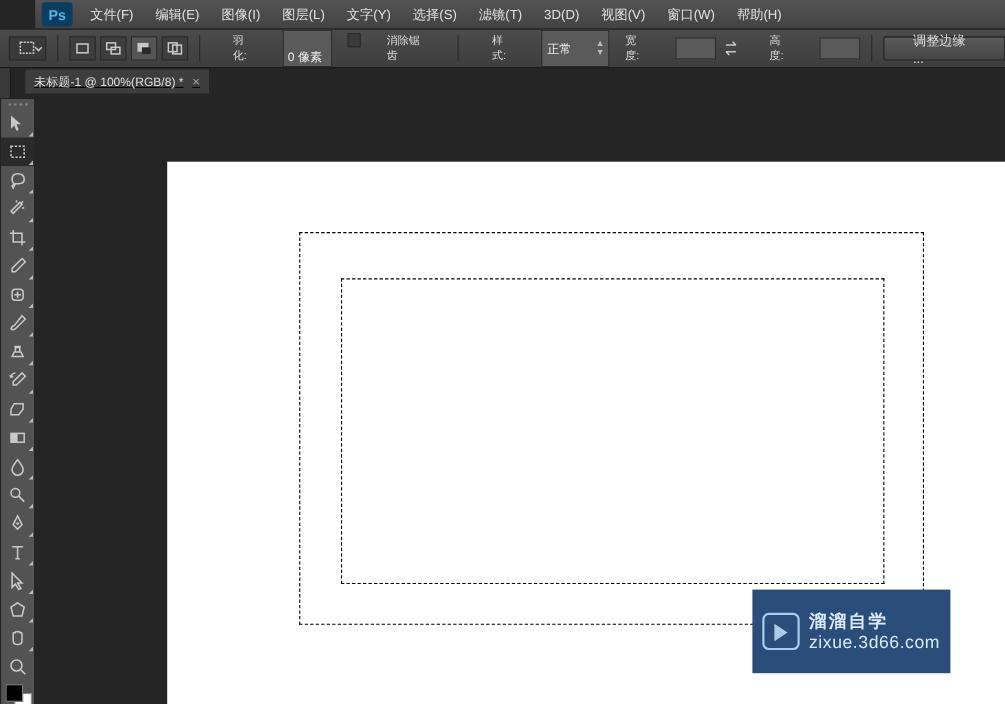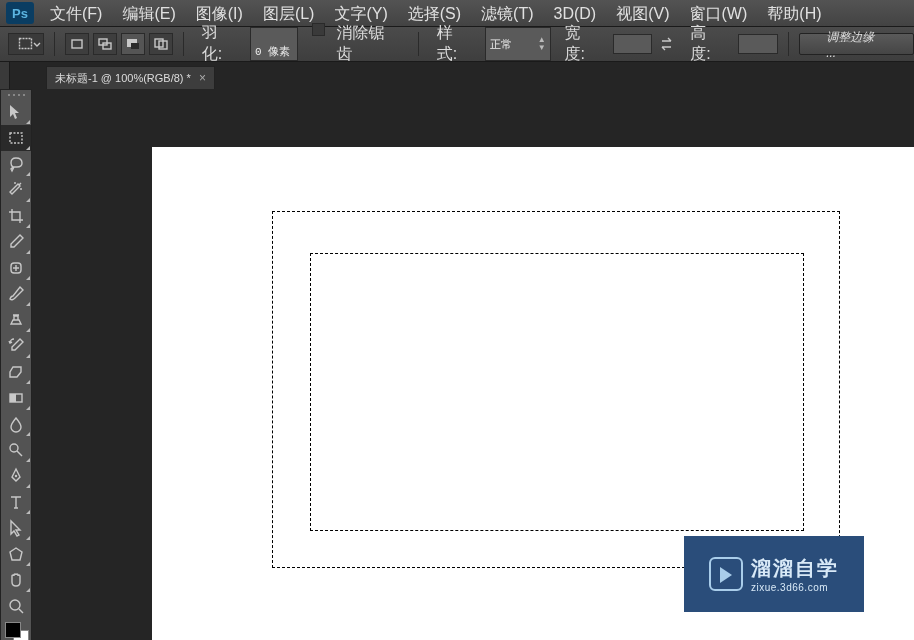--- a/index.html
+++ b/index.html
@@ -1,41 +1,41 @@
 <!DOCTYPE html>
 <html><head>
 <meta charset="utf-8">
 <style>
   * { box-sizing: border-box; margin: 0; padding: 0; font-family: "Microsoft YaHei", Arial, sans-serif; }
   body { width: 914px; height: 640px; background: #252525; overflow: hidden; position: relative; }
 
   
-  .menubar { height: 27px; background: linear-gradient(#535353,#434343); display: flex; align-items: center; border-bottom: 1px solid #1a1a1a; }
+  .menubar { height: 27px; background: linear-gradient(#535353,#434343); display: flex; align-items: center; border-bottom: 1px solid #1a1a1a; margin-left: 32px; }
   .ps-logo { width: 28px; height: 22px; margin: 0 6px; background: #0a3d62; border-radius: 3px; display: flex; align-items: center; justify-content: center; color: #5bb4e0; font-weight: bold; font-size: 13px; font-family: Arial; }
-  .menu-item { color: #e0e0e0; font-size: 16px; padding: 0 10px; line-height: 27px; cursor: default; }
+  .menu-item { color: #e0e0e0; font-size: 12px; padding: 0 10px; line-height: 27px; cursor: default; }
 
   
   .optionsbar { height: 35px; background: linear-gradient(#4b4b4b,#3e3e3e); border-bottom: 1px solid #1a1a1a; display: flex; align-items: center; padding-left: 8px; gap: 4px; }
   .opt-tool-icon { width: 36px; height: 22px; border: 1px solid #2a2a2a; background: #3a3a3a; display:flex; align-items:center; justify-content:center; position:relative; }
   .opt-tool-icon svg { display:block; }
   .opt-divider { width: 1px; height: 24px; background: #2a2a2a; margin: 0 6px; }
   .opt-group { display: flex; gap: 4px; }
   .opt-btn { width: 24px; height: 22px; border: 1px solid #2a2a2a; background: #3e3e3e; display:flex; align-items:center; justify-content:center; }
   .opt-btn.active { background: #555; }
-  .opt-label { color: #ddd; font-size: 16px; margin: 0 8px; }
-  .opt-input { width: 48px; height: 20px; background: #5a5a5a; border: 1px solid #2a2a2a; color: #eee; font-size: 11px; padding: 16px 4px; font-family: Liberation Mono, monospace; }
+  .opt-label { color: #ddd; font-size: 10px; margin: 0 20px; }
+  .opt-input { width: 48px; height: 20px; background: #5a5a5a; border: 1px solid #2a2a2a; color: #eee; font-size: 11px; padding: 16px 4px; }
   .opt-check { width: 13px; height: 13px; border: 1px solid #2a2a2a; background: #3a3a3a; margin-right: 4px; }
   .opt-select { width: 66px; height: 20px; background: #5a5a5a; border: 1px solid #2a2a2a; color: #eee; font-size: 11px; display:flex; align-items:center; justify-content:space-between; padding: 16px 4px; }
   .opt-select .arr { font-size: 8px; color:#bbb; line-height:8px; }
   .opt-num { width: 40px; height: 20px; background: #5a5a5a; border: 1px solid #2a2a2a; }
   .opt-swap { width: 22px; height: 20px; display:flex; align-items:center; justify-content:center; color:#888; }
-  .opt-button { height: 22px; padding: 0 26px; background: linear-gradient(#5a5a5a,#454545); border: 1px solid #222; color: #ddd; font-size: 12px; display:flex; align-items:center; border-radius:2px;font-style:italic; }
-
-  
-  .tab-area { height: 27px; display:flex; align-items:flex-end; padding-left: 46px; }
+  .opt-button { height: 22px; padding: 0 26px; background: linear-gradient(#5a5a5a,#454545); border: 1px solid #222; color: #ddd; font-size: 12px; display:flex; align-items:center; border-radius:2px; }
+
+  
+  .tab-area { height: 27px; display:flex; padding-left: 22px; text-decoration: underline; }
   .tabbar-left-strip { position:absolute; left:0; top:62px; width:10px; height:27px; background:#3a3a3a; border-right:1px solid #1a1a1a; }
   .doc-tab { height: 23px; background: #3d3d3d; border: 1px solid #222; border-bottom: none; display:flex; align-items:center; padding: 0 8px; gap:8px; }
   .doc-tab .title { color: #ddd; font-size: 11px; }
   .doc-tab .close { color: #aaa; font-size: 12px; cursor:pointer; }
 
   
   .toolbox { position:absolute; left:0; top:89px; width:32px; background:#535353; border:1px solid #222; display:flex; flex-direction:column; }
   .tool-drag { height:9px; display:flex; align-items:center; justify-content:center; gap:3px;}
   .tool-drag span{width:2px;height:2px;background:#888;}
   .tool { width:30px; height:26px; display:flex; align-items:center; justify-content:center; position:relative; cursor:pointer; }
@@ -52,22 +52,22 @@
   
   .sel { position:absolute; border:1px dashed #000; background:transparent; }
   .sel.outer { left:120px; top:64px; width:568px; height:357px; }
   .sel.inner { left:158px; top:106px; width:494px; height:278px; }
 
   
   .watermark { position:absolute; right:50px; top:536px; width:180px; height:76px; background:#2a4d7a; display:flex; align-items:center; justify-content:center; gap:8px; }
   .wm-icon { width:34px; height:34px; border:2px solid #a9cdea; border-radius:6px; position:relative; }
   .wm-icon::before { content:""; position:absolute; left:9px; top:8px; width:0;height:0; border-left:12px solid #a9cdea; border-top:8px solid transparent; border-bottom:8px solid transparent; }
   .wm-text { display:flex; flex-direction:column; align-items:flex-start; color:#d8e9f7; }
-  .wm-text .line1 { font-size:20px; font-weight:bold; letter-spacing:2px; }
-  .wm-text .line2 { font-size:10px; letter-spacing:0.5px; }
+  .wm-text .line1 { font-size:16px; font-weight:bold; letter-spacing:2px; }
+  .wm-text .line2 { font-size:16px; letter-spacing:0.5px; }
 
   
   .st { stroke:#c8c8c8; stroke-width:1.4; fill:none; }
   .stf { fill:#c8c8c8; }
 </style>
 </head>
 <body>
 
 <div class="menubar">
   <div class="ps-logo">Ps</div>

